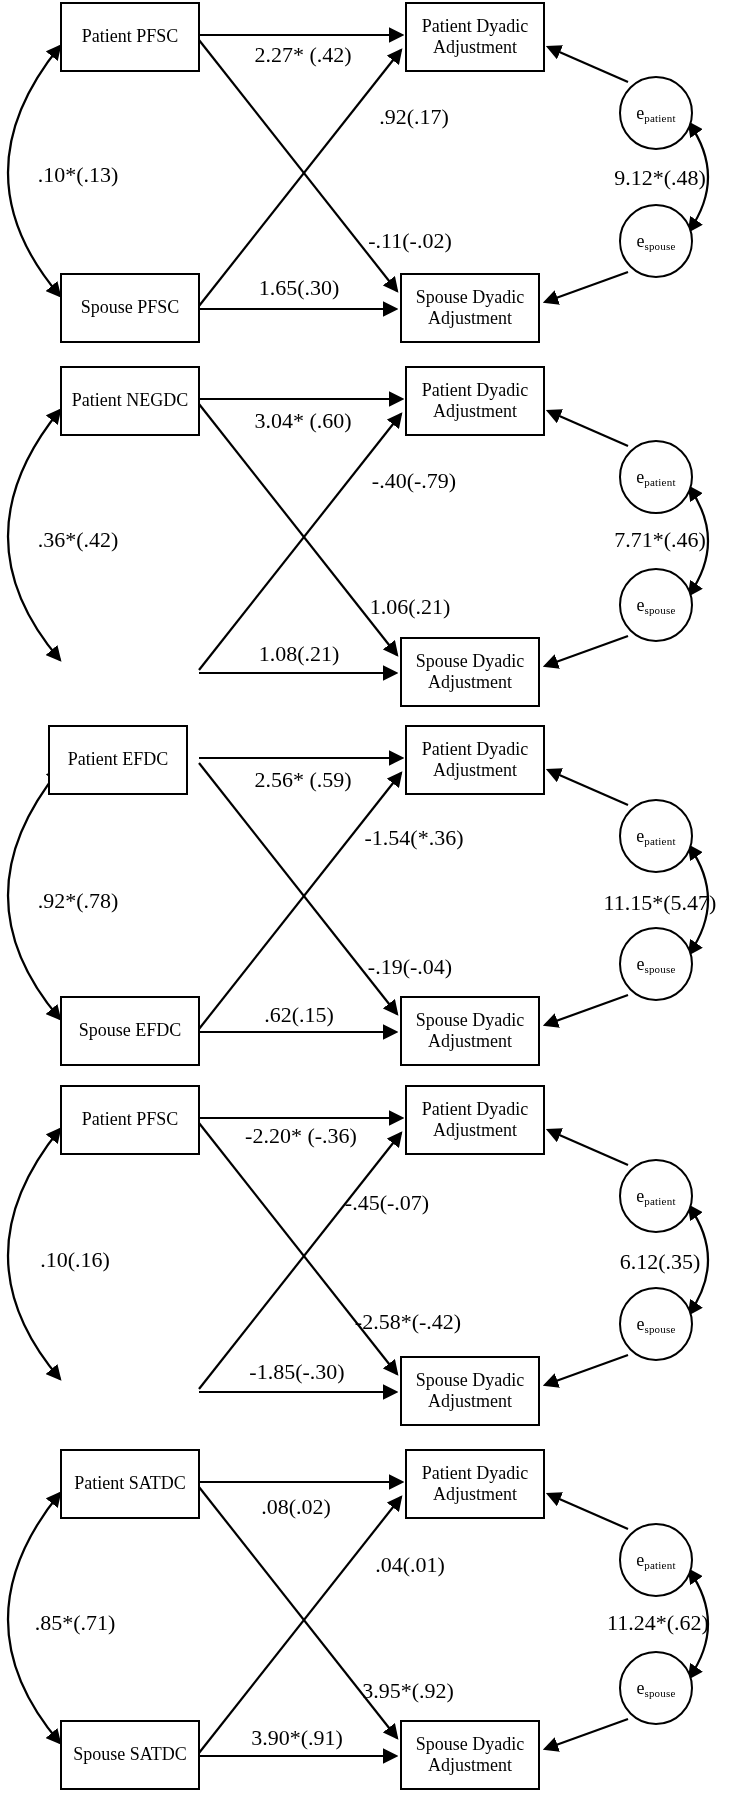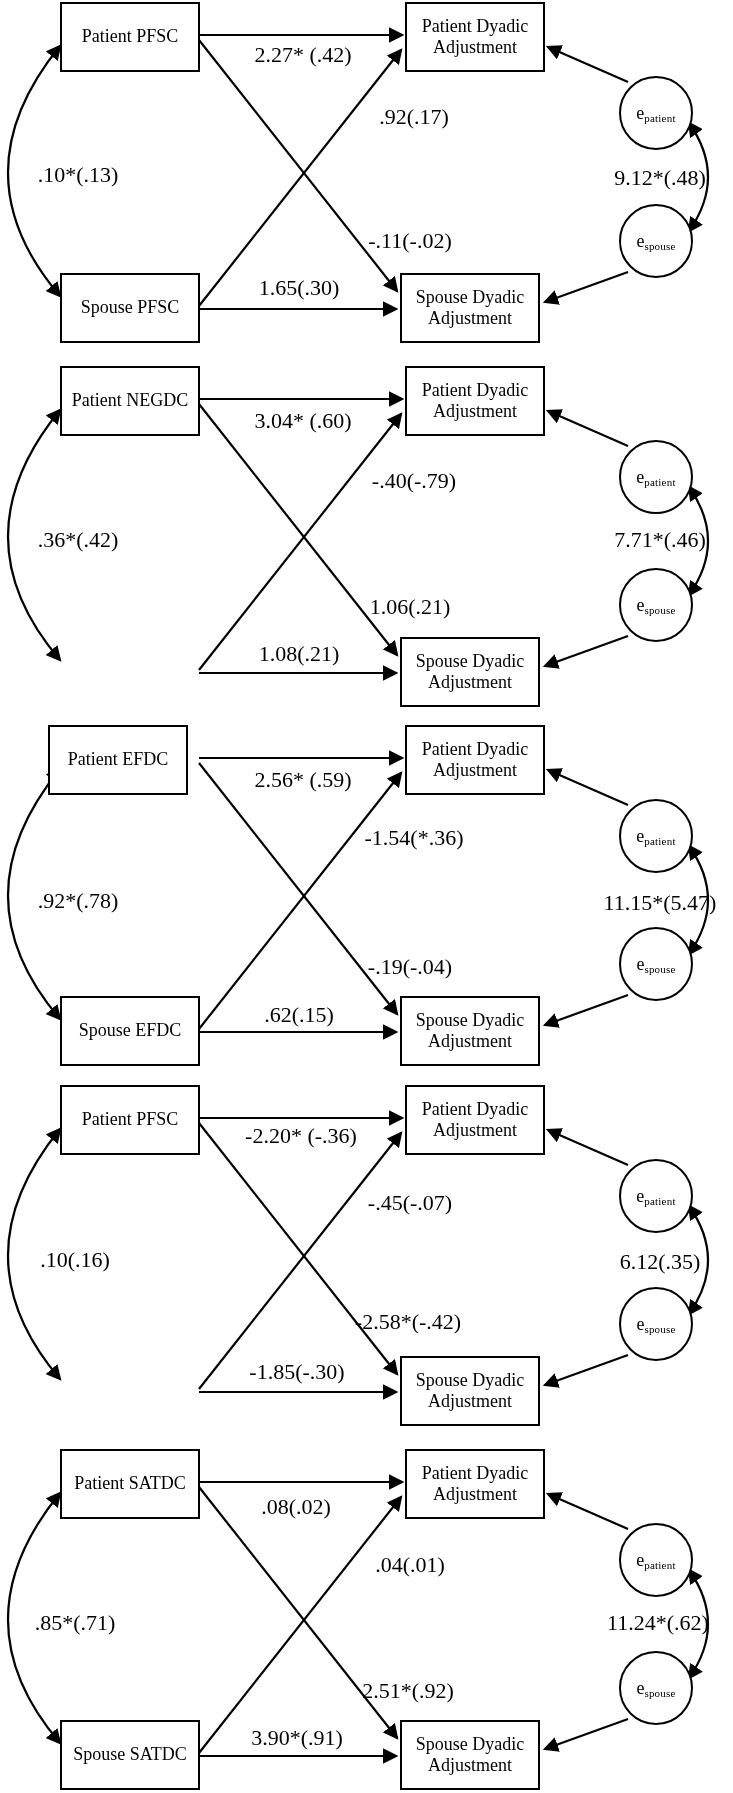--- a/index.html
+++ b/index.html
@@ -193,21 +193,21 @@
       </div>
     <div class="node enode" style="left:619px;top:74px">
         <span>e</span>
         <span class="esub">patient</span>
       </div>
     <div class="node enode" style="left:619px;top:202px">
         <span>e</span>
         <span class="esub">spouse</span>
       </div>
     <div class="coef" style="left:301px;top:51px">-2.20* (-.36)</div>
-    <div class="coef" style="left:410px;top:118px">-.45(-.07)</div>
+    <div class="coef" style="left:387px;top:118px">-.45(-.07)</div>
     <div class="coef" style="left:75px;top:175px">.10(.16)</div>
     <div class="coef" style="left:660px;top:177px">6.12(.35)</div>
     <div class="coef" style="left:408px;top:237px">-2.58*(-.42)</div>
     <div class="coef" style="left:297px;top:287px">-1.85(-.30)</div>
   </section>
 
   <section class="panel" style="top:1449px">
     <svg class="wires" width="733" height="344">
       <path class="wire" d="M199,33 L402,33" marker-end="url(#arrow)"></path>
       <path class="wire" d="M199,38 L397,289" marker-end="url(#arrow)"></path>
@@ -235,17 +235,17 @@
         <span class="esub">patient</span>
       </div>
     <div class="node enode" style="left:619px;top:202px">
         <span>e</span>
         <span class="esub">spouse</span>
       </div>
     <div class="coef" style="left:296px;top:58px">.08(.02)</div>
     <div class="coef" style="left:410px;top:116px">.04(.01)</div>
     <div class="coef" style="left:75px;top:174px">.85*(.71)</div>
     <div class="coef" style="left:658px;top:174px">11.24*(.62)</div>
-    <div class="coef" style="left:408px;top:242px">2.51*(.92)</div>
+    <div class="coef" style="left:408px;top:242px">3.95*(.92)</div>
     <div class="coef" style="left:297px;top:289px">3.90*(.91)</div>
   </section>
 
 </div>
 
 </body></html>

